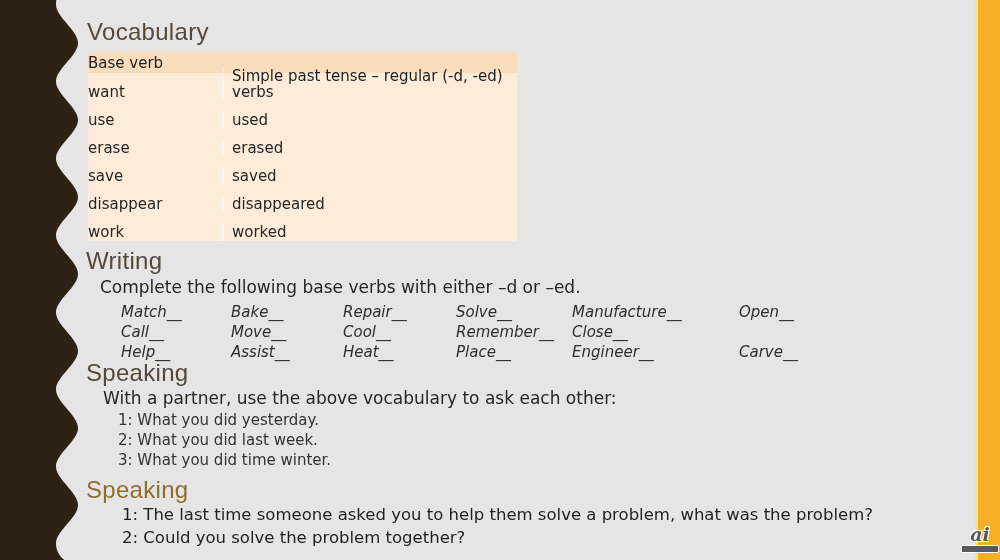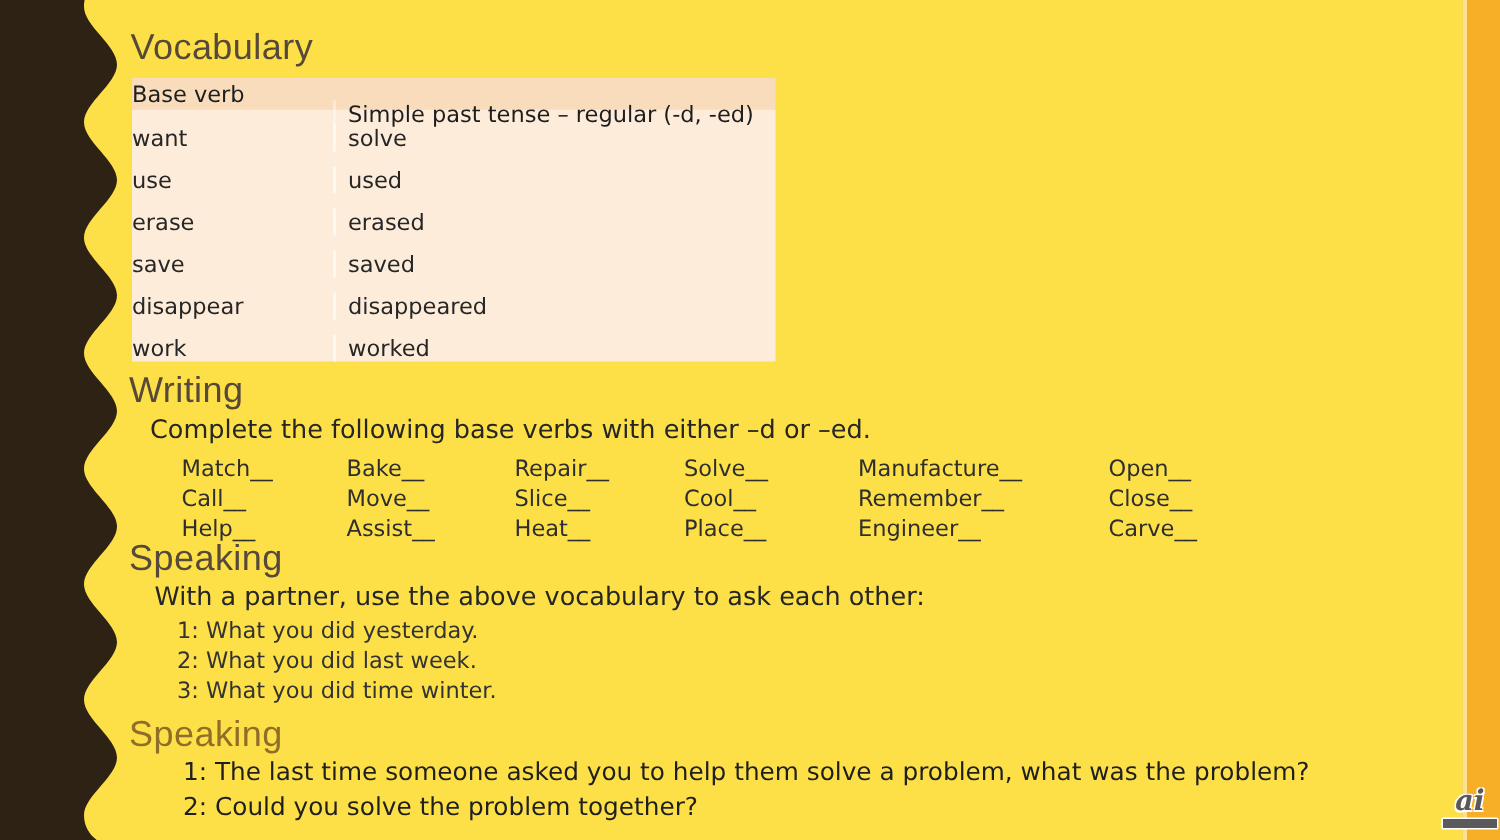--- a/index.html
+++ b/index.html
@@ -1,19 +1,19 @@
 <!DOCTYPE html>
 <html><head>
 <meta charset="utf-8">
 <style>
   html,body{margin:0;padding:0;}
   .slide{
     position:relative;
     width:1000px;height:560px;
-    background:#fde047;
+    background:#e5e5e5;
     overflow:hidden;
     font-family:"DejaVu Sans","Liberation Sans",sans-serif;
     color:#262626;
   }
   .wave{position:absolute;left:0;top:0;}
   .accent-bar{
     position:absolute;right:0;top:0;width:22px;height:560px;
     background:#f6af27;
     border-left:3px solid #fbe190;
   }
@@ -47,20 +47,21 @@
 
   .para{position:absolute;white-space:nowrap;}
   .complete-line{left:100px;top:277px;font-size:17px;line-height:21px;}
   .sp1-line{left:103px;top:388px;font-size:17px;line-height:21px;}
 
   .verb-grid{position:absolute;left:121px;top:302px;width:840px;font-size:15px;}
   .vrow{
     display:grid;
     grid-template-columns:110px 112px 113px 116px 167px auto;
     line-height:20px;
+    font-style:italic;
   }
   .vcell{white-space:nowrap;color:#2e2e2e;}
 
   .qlist{position:absolute;color:#333333;}
   .sp1-list{left:118px;top:410px;font-size:15px;line-height:20px;}
   .sp2-list{left:122px;top:504px;font-size:16.5px;line-height:22.5px;color:#1f1f1f;}
   .qlist div{white-space:nowrap;}
 
   .watermark{
     position:absolute;right:1px;bottom:7px;
@@ -113,21 +114,21 @@
   <div class="h vocab-title">Vocabulary</div>
 
   <div class="vtable">
     <div class="thead">
       <div class="tcell c1">Base verb</div>
       <div class="tcell c2">Simple past tense – regular (-d, -ed)</div>
     </div>
     <div class="tbody">
         <div class="trow">
           <div class="tcell c1">want</div>
-          <div class="tcell c2">solve</div>
+          <div class="tcell c2">verbs</div>
         </div>
         <div class="trow">
           <div class="tcell c1">use</div>
           <div class="tcell c2">used</div>
         </div>
         <div class="trow">
           <div class="tcell c1">erase</div>
           <div class="tcell c2">erased</div>
         </div>
         <div class="trow">
@@ -152,21 +153,20 @@
         <div class="vcell">Match__</div>
         <div class="vcell">Bake__</div>
         <div class="vcell">Repair__</div>
         <div class="vcell">Solve__</div>
         <div class="vcell">Manufacture__</div>
         <div class="vcell">Open__</div>
       </div>
       <div class="vrow">
         <div class="vcell">Call__</div>
         <div class="vcell">Move__</div>
-        <div class="vcell">Slice__</div>
         <div class="vcell">Cool__</div>
         <div class="vcell">Remember__</div>
         <div class="vcell">Close__</div>
       </div>
       <div class="vrow">
         <div class="vcell">Help__</div>
         <div class="vcell">Assist__</div>
         <div class="vcell">Heat__</div>
         <div class="vcell">Place__</div>
         <div class="vcell">Engineer__</div>

